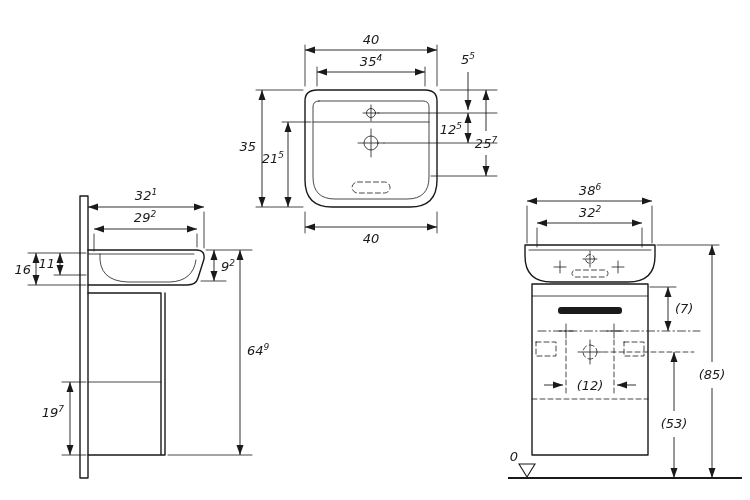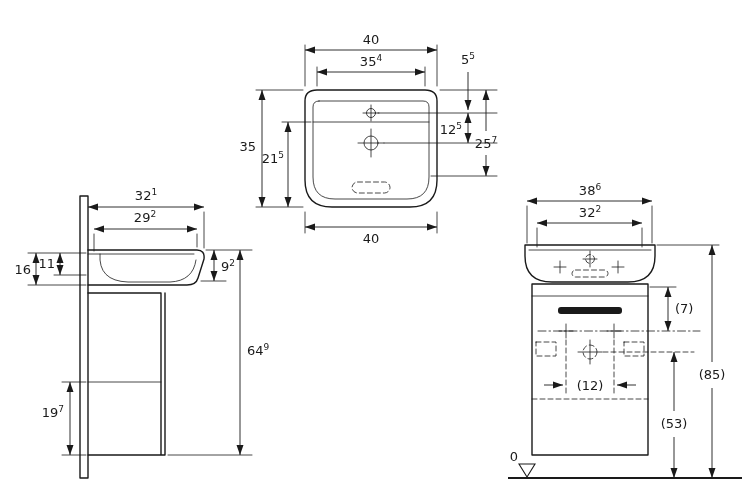--- a/index.html
+++ b/index.html
@@ -1,17 +1,17 @@
 <!DOCTYPE html>
 <html><head>
 <meta charset="utf-8">
 <style>
   html,body{margin:0;padding:0;background:#fff;}
   .page{position:relative;width:750px;height:500px;background:#fff;overflow:hidden;
-        font-family:"DejaVu Sans",sans-serif;}
+        font-family:"DejaVu Sans",sans-serif;font-style:italic;}
   svg{display:block;}
   .ol{fill:none;stroke:#1a1a1a;stroke-width:1.4;stroke-linejoin:round;stroke-linecap:round;}
   .tl{fill:none;stroke:#1a1a1a;stroke-width:0.8;stroke-linecap:round;}
   .dl{fill:none;stroke:#1a1a1a;stroke-width:0.9;}
   .dash{stroke-dasharray:5,3;}
   .cl{stroke-dasharray:8,3,1.5,3;}
   .ground{stroke:#1a1a1a;stroke-width:2;}
   text.dim{font-family:"DejaVu Sans",sans-serif;font-size:13px;fill:#1a1a1a;}
   text.dim .sup{font-size:9px;}
   .slot{fill:#1a1a1a;}

